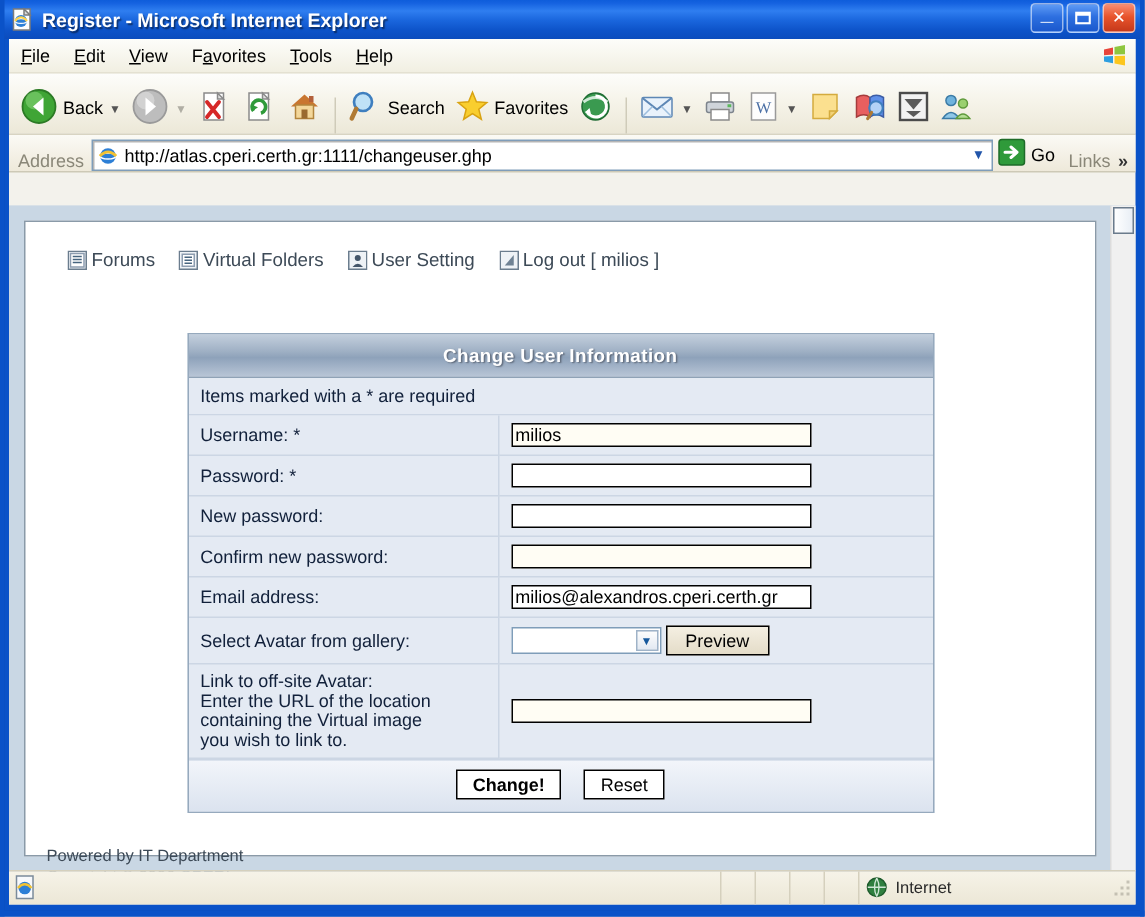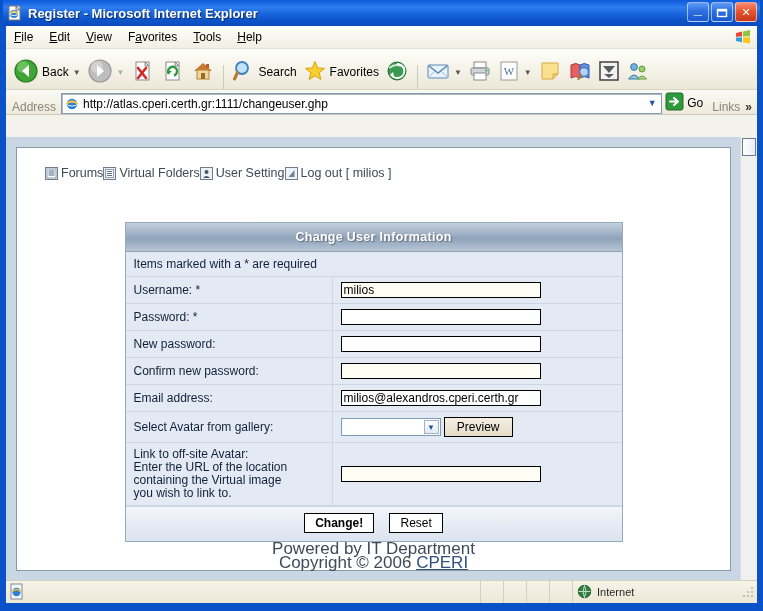--- a/index.html
+++ b/index.html
@@ -116,21 +116,21 @@
   #pagebody{
     position:absolute;left:0;top:0;right:16px;bottom:0;
     background:#c9d7e4;padding:10px;box-sizing:border-box;
   }
   #contentbox{
     background:#fff;border:1px solid #8a9aa8;
     height:100%;box-sizing:border-box;padding:18px 14px 0 14px;
     position:relative;
   }
   
-  #navlinks{display:flex;align-items:center;padding-left:14px;}
+  #navlinks{display:flex;align-items:center;gap:16px;padding-left:14px;}
   .nav-item{display:flex;align-items:center;cursor:default;}
   .nav-ico{width:13px;height:13px;margin-right:3px;flex:0 0 auto;}
   .nav-txt{font-size:12.5px;color:#3d4a57;}
   
   #panel{
     width:498px;margin:42px auto 0 auto;
     border:1px solid #96a9bd;background:#e4eaf3;
     box-sizing:border-box;
   }
   #panel-header{
@@ -187,22 +187,22 @@
   .btn.plain{background:#fff;padding:2px 10px;}
   .btn.bold{font-weight:bold;background:#fff;padding:2px 10px;}
   .multiline{line-height:13px;}
   #panel-footer{
     background:linear-gradient(to bottom,#f2f5fa,#dbe3ef);
     border-top:1px solid #ccd6e4;
     text-align:center;padding:6px 0 8px 0;
   }
   #panel-footer .btn{margin:0 6px;}
   #pagefoot{
-    text-align:center;
-    font-size:17px;color:#3d4a57;line-height:14px;
+    margin-top:22px;
+    font-size:11px;color:#3d4a57;line-height:14px;
   }
   #pagefoot a{color:#30527c;}
   
   #statusbar{
     position:absolute;left:0;right:0;bottom:0;height:22px;
     background:linear-gradient(to bottom,#f6f3e8,#ece7d6);
     border-top:1px solid #d5d0bd;
     display:flex;align-items:center;margin-top:29px;
   }
   #sb-icon{width:18px;height:18px;margin-left:2px;flex:0 0 auto;}

